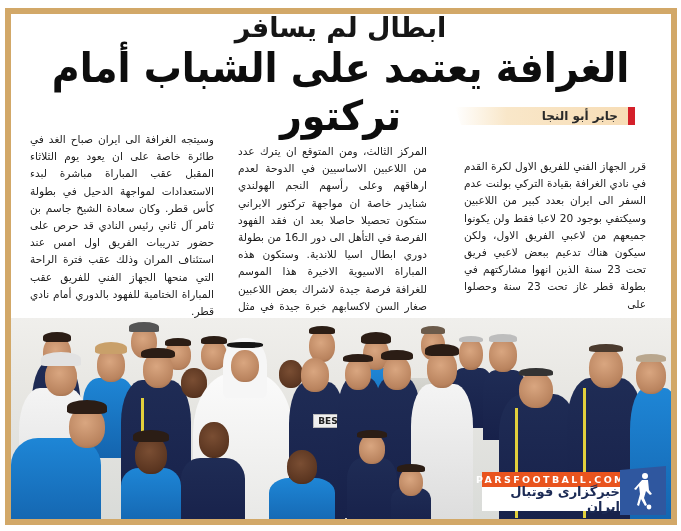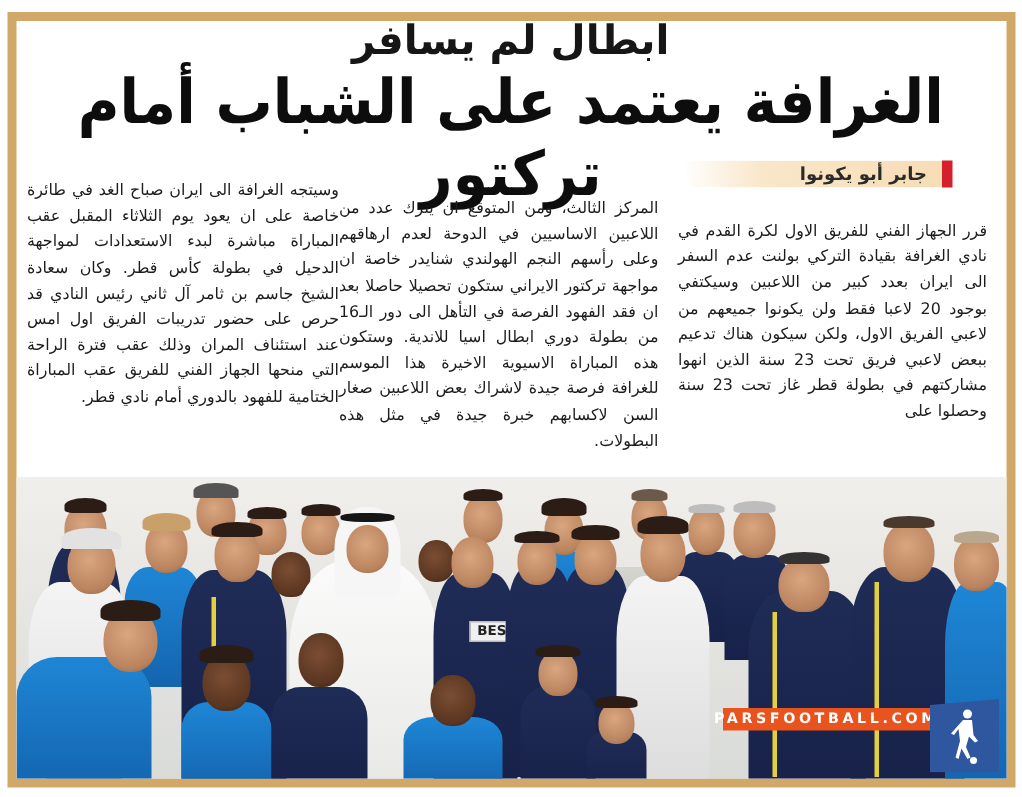--- a/index.html
+++ b/index.html
@@ -41,21 +41,21 @@
   .byline-name {
     font-family: "DejaVu Sans", sans-serif; font-size: 12px; font-weight: bold;
     color: #2a2a2a; direction: rtl;
   }
 
   .col {
     position: absolute; direction: rtl; text-align: justify;
     font-family: "DejaVu Sans", sans-serif; font-size: 10.6px;
     line-height: 17.2px; color: #1c1c1c;
   }
-  .col p { margin: 0; text-align-last: right; }
+  .col p { margin: 12px; text-align-last: right; }
   .col-right { left: 452px; top: 146px; width: 206px; }
   .col-mid   { left: 226px; top: 131px; width: 213px; }
   .col-left  { left: 18px;  top: 119px; width: 208px; }
 
   .photo {
     position: absolute; left: 11px; top: 318px; width: 660px; height: 201px;
     overflow: hidden;
     background: linear-gradient(to bottom, #f0efec 0%, #e9e8e4 30%, #d9dbd8 100%);
   }
   .sky-building {
@@ -113,21 +113,21 @@
 <body>
 
 <div class="frame"></div>
 
 <div class="kicker">ابطال لم يسافر</div>
 <div class="headline">الغرافة يعتمد على الشباب أمام تركتور</div>
 
 <div class="byline">
   <div class="byline-mark"></div>
   <div class="byline-bar">
-    <span class="byline-name">جابر أبو يكونوا</span>
+    <span class="byline-name">جابر أبو النجا</span>
   </div>
 </div>
 
 <div class="col col-right">
   <p>قرر الجهاز الفني للفريق الاول لكرة القدم في نادي الغرافة بقيادة التركي بولنت عدم السفر الى ايران بعدد كبير من اللاعبين وسيكتفي بوجود 20 لاعبا فقط ولن يكونوا جميعهم من لاعبي الفريق الاول، ولكن سيكون هناك تدعيم ببعض لاعبي فريق تحت 23 سنة الذين انهوا مشاركتهم في بطولة قطر غاز تحت 23 سنة وحصلوا على</p>
 </div>
 <div class="col col-mid">
   <p>المركز الثالث، ومن المتوقع ان يترك عدد من اللاعبين الاساسيين في الدوحة لعدم ارهاقهم وعلى رأسهم النجم الهولندي شنايدر خاصة ان مواجهة تركتور الايراني ستكون تحصيلا حاصلا بعد ان فقد الفهود الفرصة في التأهل الى دور الـ16 من بطولة دوري ابطال اسيا للاندية. وستكون هذه المباراة الاسيوية الاخيرة هذا الموسم للغرافة فرصة جيدة لاشراك بعض اللاعبين صغار السن لاكسابهم خبرة جيدة في مثل هذه البطولات.</p>
 </div>
 <div class="col col-left">
@@ -269,20 +269,21 @@
   </div>
   <div class="person" style="left:380px;top:0;">
     <div class="body-shape navy" style="left:0;top:170px;width:40px;height:40px;"></div>
     <div class="head" style="left:8px;top:150px;width:24px;height:28px;"></div>
     <div class="hair" style="left:6px;top:146px;width:28px;height:8px;"></div>
   </div>
 </div>
 
 <div class="wm">
   <div class="wm-orange">PARSFOOTBALL.COM</div>
+  <div class="wm-white">خبرگزاری فوتبال ایران</div>
   <div class="wm-blue">
     <svg width="26" height="38" viewBox="0 0 26 38">
       <circle cx="15" cy="4" r="3" fill="#ffffff"></circle>
       <path d="M12 8 L18 8 L19 18 L22 22 L20 23 L16 19 L14 26 L17 33 L15 34 L11 27 L9 34 L7 33 L10 22 L9 14 L6 18 L4 17 Z" fill="#ffffff"></path>
       <circle cx="19" cy="35" r="2.4" fill="#ffffff"></circle>
     </svg>
   </div>
 </div>
 
 </body></html>

